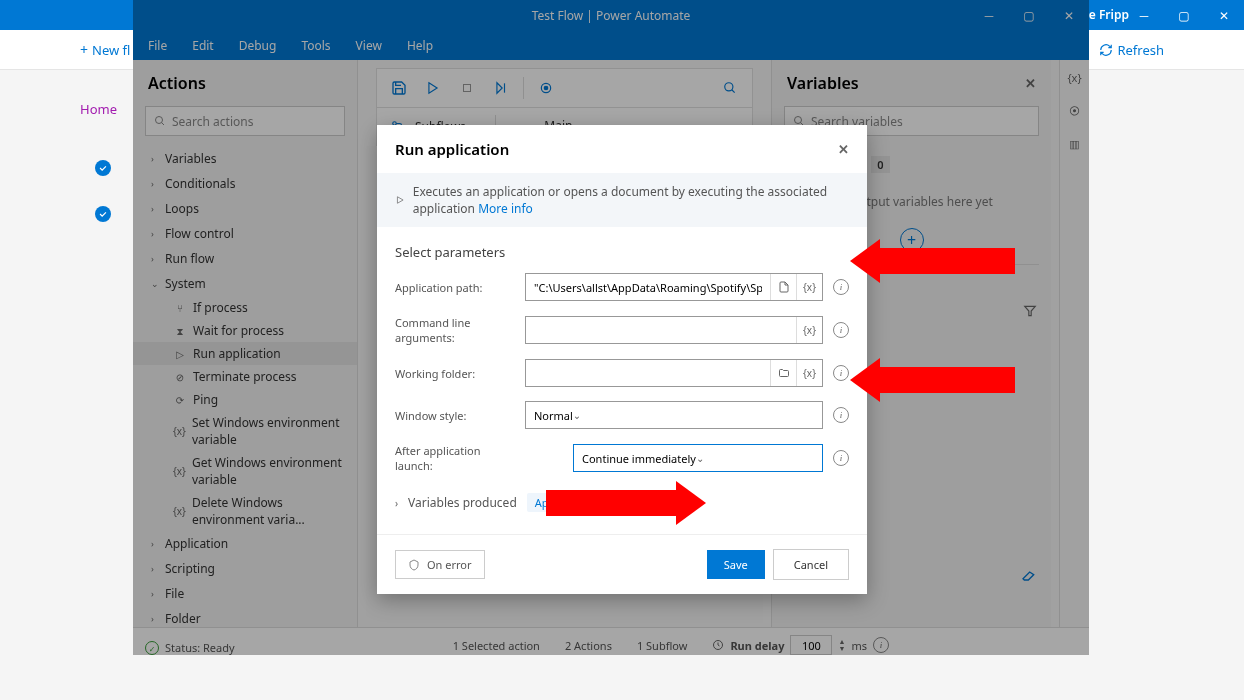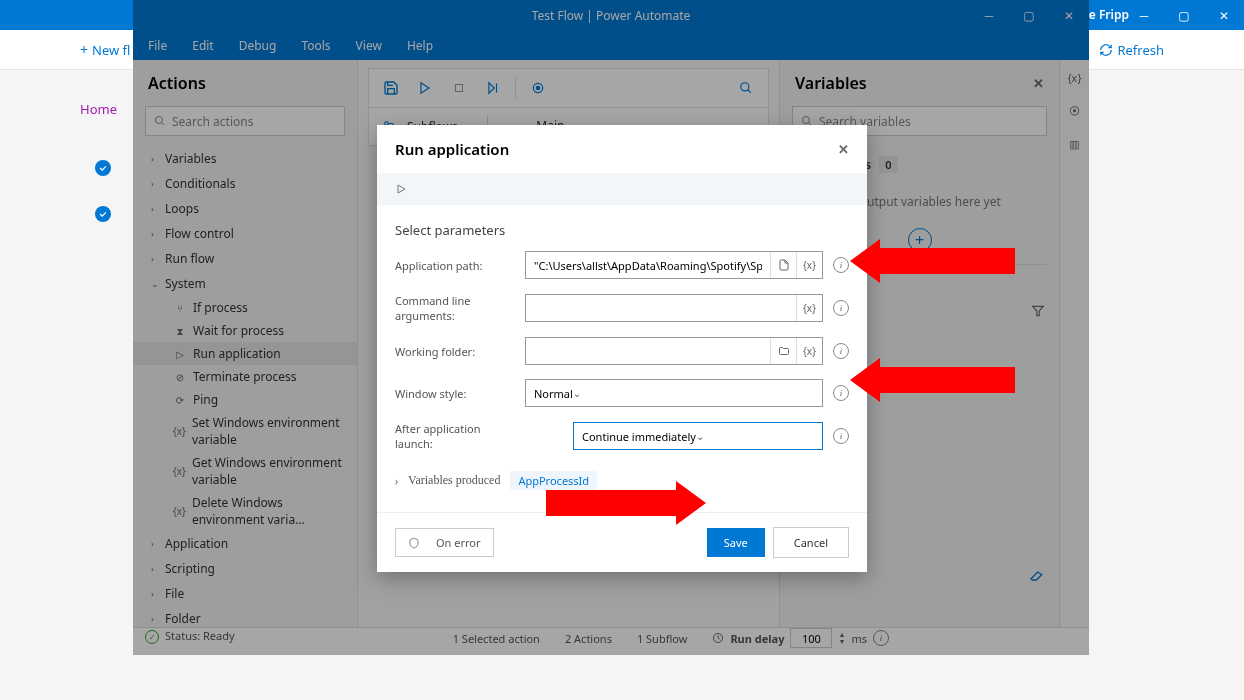--- a/index.html
+++ b/index.html
@@ -23,21 +23,21 @@
 .backdrop{position:absolute;top:0;left:133px;right:155px;bottom:45px;background:rgba(0,0,0,0.35);z-index:5;pointer-events:none;}
 
 .pa-window{position:absolute;top:0;left:133px;right:155px;bottom:45px;background:#f8f8f8;z-index:2;display:flex;flex-direction:column;}
 .pa-titlebar{height:30px;background:#0078d4;display:flex;align-items:center;color:#fff;font-size:12px;position:relative;}
 .pa-title{position:absolute;left:50%;transform:translateX(-50%);}
 .pa-wincontrols{position:absolute;right:0;top:0;display:flex;height:30px;}
 .pa-wincontrols div{width:40px;display:flex;align-items:center;justify-content:center;color:#fff;font-size:12px;cursor:pointer;}
 .pa-menubar{height:30px;background:#0078d4;display:flex;align-items:center;padding:0 15px;gap:25px;color:#fff;font-size:12px;}
 .pa-menubar span{cursor:pointer;}
 
-.pa-body{flex:1;display:flex;min-height:0;}
+.pa-body{flex:1;display:flex;min-height:0;gap:8px;}
 .pa-actions{width:225px;border-right:1px solid #ddd;display:flex;flex-direction:column;background:#f3f3f3;}
 .pa-panel-header{padding:12px 15px;font-size:16px;font-weight:600;}
 .pa-search{margin:0 12px 10px;height:30px;border:1px solid #ccc;background:#fff;display:flex;align-items:center;padding:0 8px;gap:6px;color:#888;font-size:12px;}
 .pa-tree{flex:1;overflow:auto;font-size:12px;color:#333;}
 .pa-tree-node{padding:4px 0 4px 18px;display:flex;align-items:center;gap:4px;cursor:pointer;}
 .pa-tree-node .chev{width:10px;font-size:9px;color:#666;}
 .pa-tree-leaf{padding:3px 0 3px 40px;display:flex;align-items:center;gap:6px;cursor:pointer;font-size:12px;color:#333;}
 .pa-tree-leaf.selected{background:#e5e5e5;}
 .pa-tree-leaf .icn{width:14px;text-align:center;color:#666;font-size:10px;}
 
@@ -56,21 +56,21 @@
 .varsection-title{display:flex;align-items:center;gap:8px;font-weight:600;}
 .varbadge{display:inline-block;padding:1px 6px;background:#e4e4e4;font-size:11px;}
 .varempty{color:#777;font-size:12px;padding:10px 15px;}
 .varadd{width:24px;height:24px;border-radius:50%;border:1.5px solid #0078d4;color:#0078d4;display:flex;align-items:center;justify-content:center;margin:8px auto;cursor:pointer;}
 .varchip{display:inline-block;padding:3px 8px;border:1px solid #0078d4;color:#0078d4;background:#f0f6fc;font-size:11px;border-radius:2px;cursor:pointer;}
 .filter-icon{position:absolute;right:14px;top:244px;color:#666;cursor:pointer;}
 .eraser-icon{position:absolute;right:14px;bottom:45px;color:#0078d4;cursor:pointer;}
 
 .pa-rightcol{width:30px;border-left:1px solid #ddd;display:flex;flex-direction:column;align-items:center;padding-top:10px;gap:18px;color:#666;font-size:11px;}
 
-.pa-status{height:28px;border-top:1px solid #ddd;display:flex;align-items:flex-start;padding:0 12px;font-size:11px;color:#555;gap:30px;background:#fff;}
+.pa-status{height:28px;border-top:1px solid #ddd;display:flex;align-items:flex-end;padding:0 12px;font-size:11px;color:#555;gap:30px;background:#fff;}
 .pa-status .ok{width:14px;height:14px;border:1.5px solid #3a9d3a;border-radius:50%;display:inline-flex;align-items:center;justify-content:center;color:#3a9d3a;font-size:8px;margin-right:6px;}
 .pa-status .center{flex:1;display:flex;justify-content:center;gap:25px;align-items:center;}
 .delay-input{width:42px;height:20px;border:1px solid #ccc;text-align:center;font-size:11px;}
 
 .dialog{position:absolute;top:125px;left:50%;transform:translateX(-50%);width:490px;background:#fff;box-shadow:0 6px 20px rgba(0,0,0,0.3);z-index:50;display:flex;flex-direction:column;font-size:12px;}
 .dialog-header{padding:14px 18px;font-size:15px;font-weight:600;display:flex;justify-content:space-between;align-items:center;}
 .dialog-close{cursor:pointer;color:#666;font-size:13px;}
 .dialog-info{background:#f3f6f9;padding:10px 18px;display:flex;align-items:center;gap:8px;color:#555;}
 .dialog-info a{color:#0078d4;text-decoration:none;}
 .dialog-body{padding:16px 18px;}
@@ -79,21 +79,21 @@
 .form-label{width:120px;font-size:11px;color:#555;}
 .form-input-wrap{flex:1;display:flex;align-items:center;height:28px;border:1px solid #989898;position:relative;background:#fff;}
 .form-input{flex:1;border:none;outline:none;padding:0 8px;font-size:11px;height:100%;}
 .input-icon{width:26px;height:26px;display:flex;align-items:center;justify-content:center;color:#666;cursor:pointer;border-left:1px solid #ddd;font-size:10px;}
 .info-icon{width:16px;height:16px;border:1px solid #888;border-radius:50%;display:flex;align-items:center;justify-content:center;color:#666;font-size:9px;cursor:pointer;font-family:Georgia,serif;font-style:italic;}
 .form-select{flex:1;height:28px;border:1px solid #989898;display:flex;align-items:center;padding:0 8px;font-size:11px;cursor:pointer;}
 .form-select.focused{border-color:#0078d4;margin-left:48px;}
 .vars-produced{display:flex;align-items:center;gap:10px;padding:6px 0;}
 .var-chip{color:#0078d4;background:#eef5fc;padding:2px 8px;border-radius:2px;font-size:11px;cursor:pointer;}
 .dialog-footer{padding:14px 18px;display:flex;align-items:center;border-top:1px solid #eee;}
-.btn-onerror{padding:6px 12px;border:1px solid #ccc;background:#fff;display:flex;align-items:center;gap:16px;cursor:pointer;font-size:11px;color:#555;}
+.btn-onerror{padding:6px 12px;border:1px solid #ccc;background:#fff;display:flex;align-items:center;gap:7px;cursor:pointer;font-size:11px;color:#555;}
 .btn-primary{padding:7px 17px;background:#0078d4;color:#fff;border:none;cursor:pointer;font-size:11px;margin-left:auto;}
 .btn-secondary{padding:7px 20px;background:#fff;color:#333;border:1px solid #ccc;cursor:pointer;font-size:11px;margin-left:8px;}
 
 .arrow{position:absolute;z-index:60;pointer-events:none;}
 .arrow-body{background:#ff0000;height:26px;}
 .arrow-head{width:0;height:0;border-top:22px solid transparent;border-bottom:22px solid transparent;position:absolute;top:50%;transform:translateY(-50%);}
 .arrow.left .arrow-head{border-right:30px solid #ff0000;left:-30px;}
 .arrow1{top:248px;left:880px;width:135px;}
 .arrow2{top:367px;left:880px;width:135px;}
 .arrow3{top:490px;left:546px;width:130px;}
@@ -381,20 +381,21 @@
 
 <div class="dialog">
   <div class="dialog-header">
     <span>Run application</span>
     <span class="dialog-close">✕</span>
   </div>
   <div class="dialog-info">
     <svg width="12" height="12" viewBox="0 0 24 24" fill="none" stroke="#777" stroke-width="2">
         <polygon points="6 4 20 12 6 20 6 4"></polygon>
       </svg>
+    <span><span>Executes an application or opens a document by executing the associated application</span> <a>More info</a></span>
   </div>
   <div class="dialog-body">
     <div class="dialog-section-title">Select parameters</div>
 
     <div class="form-row">
       <div class="form-label">Application path:</div>
       <div class="form-input-wrap">
         <input class="form-input" value="&quot;C:\Users\allst\AppData\Roaming\Spotify\Spotify.exe&quot;" style="">
         <div class="input-icon">
             <svg width="12" height="12" viewBox="0 0 24 24" fill="none" stroke="#666" stroke-width="2">
@@ -443,21 +444,21 @@
       <div class="form-label">After application launch:</div>
       <div class="form-select focused">
         <span>Continue immediately</span>
         <span style="font-size:10px;color:#666;">⌄</span>
       </div>
       <span class="info-icon">i</span>
     </div>
 
     <div class="vars-produced">
       <span style="font-size:10px;color:#666;">›</span>
-      <span style="color:#555;font-family:Liberation Serif, serif;">Variables produced</span>
+      <span style="color:#555;">Variables produced</span>
       <span class="var-chip">AppProcessId</span>
     </div>
   </div>
   <div class="dialog-footer">
     <div class="btn-onerror">
       <svg width="12" height="12" viewBox="0 0 24 24" fill="none" stroke="#888" stroke-width="2">
           <path d="M12 2l8 4v6c0 5-3.5 9-8 10-4.5-1-8-5-8-10V6l8-4z"></path>
         </svg>
       <span>On error</span>
     </div>

